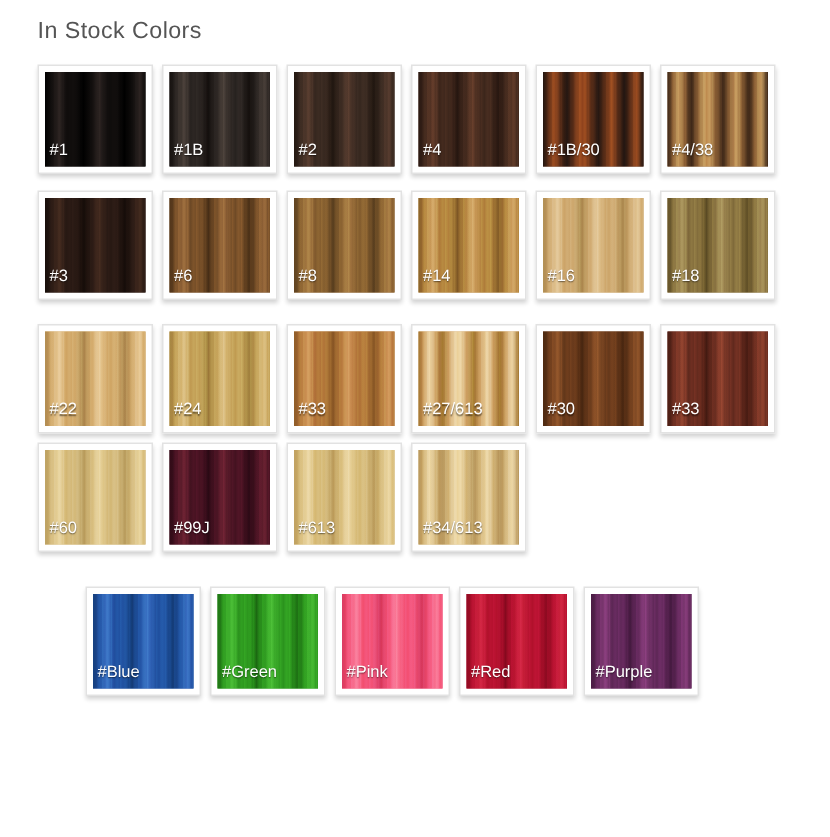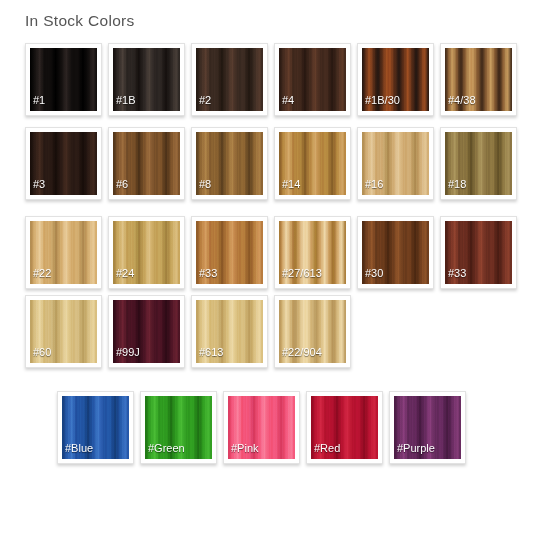--- a/index.html
+++ b/index.html
@@ -227,21 +227,21 @@
           <span class="swatch-label">#99J</span>
         </div>
       </div>
       <div class="swatch-card">
         <div class="swatch-img" style="background-color: rgb(216, 189, 124); background-image: linear-gradient(90deg, rgb(191, 161, 97) 0%, rgb(216, 189, 124) 6%, rgb(236, 215, 162) 14%, rgb(216, 189, 124) 22%, rgb(216, 189, 124) 30%, rgb(191, 161, 97) 38%, rgb(216, 189, 124) 46%, rgb(236, 215, 162) 54%, rgb(216, 189, 124) 63%, rgb(216, 189, 124) 71%, rgb(191, 161, 97) 79%, rgb(216, 189, 124) 87%, rgb(236, 215, 162) 94%, rgb(216, 189, 124) 100%);">
           <span class="swatch-label">#613</span>
         </div>
       </div>
       <div class="swatch-card">
         <div class="swatch-img" style="background-color: rgb(212, 182, 121); background-image: linear-gradient(90deg, rgb(184, 151, 92) 0%, rgb(212, 182, 121) 5%, rgb(238, 217, 168) 11%, rgb(212, 182, 121) 17%, rgb(184, 151, 92) 24%, rgb(212, 182, 121) 30%, rgb(238, 217, 168) 37%, rgb(238, 217, 168) 42%, rgb(212, 182, 121) 48%, rgb(184, 151, 92) 55%, rgb(212, 182, 121) 61%, rgb(238, 217, 168) 68%, rgb(212, 182, 121) 74%, rgb(184, 151, 92) 81%, rgb(212, 182, 121) 87%, rgb(238, 217, 168) 93%, rgb(184, 151, 92) 100%);">
-          <span class="swatch-label">#22/904</span>
+          <span class="swatch-label">#34/613</span>
         </div>
       </div>
     </div>
 
   <div class="swatch-row row-gap-5">
       <div class="swatch-card">
         <div class="swatch-img" style="background-color: rgb(34, 85, 165); background-image: linear-gradient(90deg, rgb(21, 64, 127) 0%, rgb(34, 85, 165) 6%, rgb(58, 112, 196) 14%, rgb(34, 85, 165) 22%, rgb(34, 85, 165) 30%, rgb(21, 64, 127) 38%, rgb(34, 85, 165) 46%, rgb(58, 112, 196) 54%, rgb(34, 85, 165) 63%, rgb(34, 85, 165) 71%, rgb(21, 64, 127) 79%, rgb(34, 85, 165) 87%, rgb(58, 112, 196) 94%, rgb(34, 85, 165) 100%);">
           <span class="swatch-label">#Blue</span>
         </div>
       </div>

